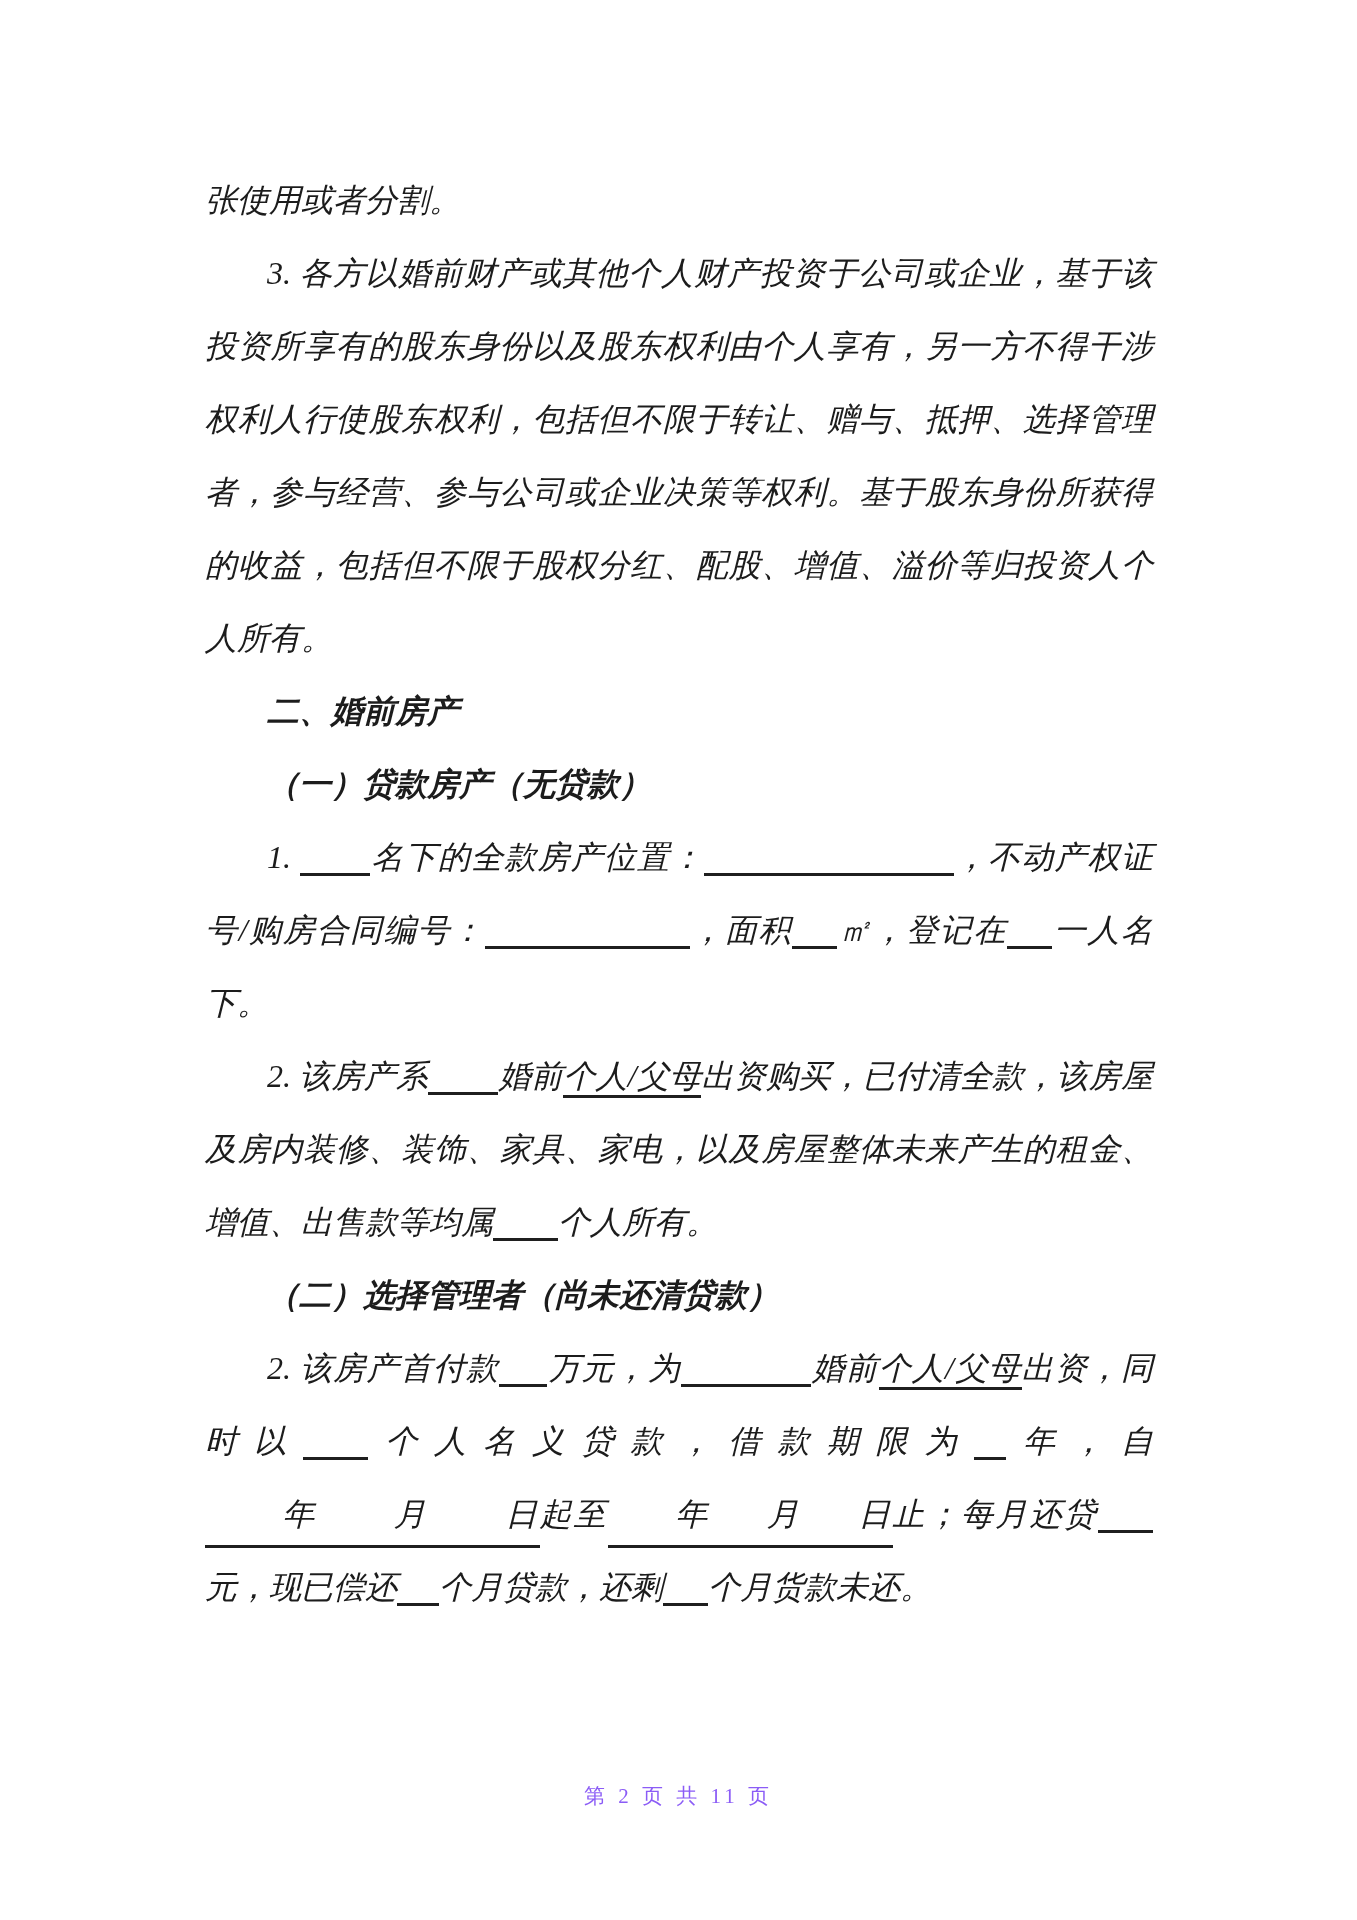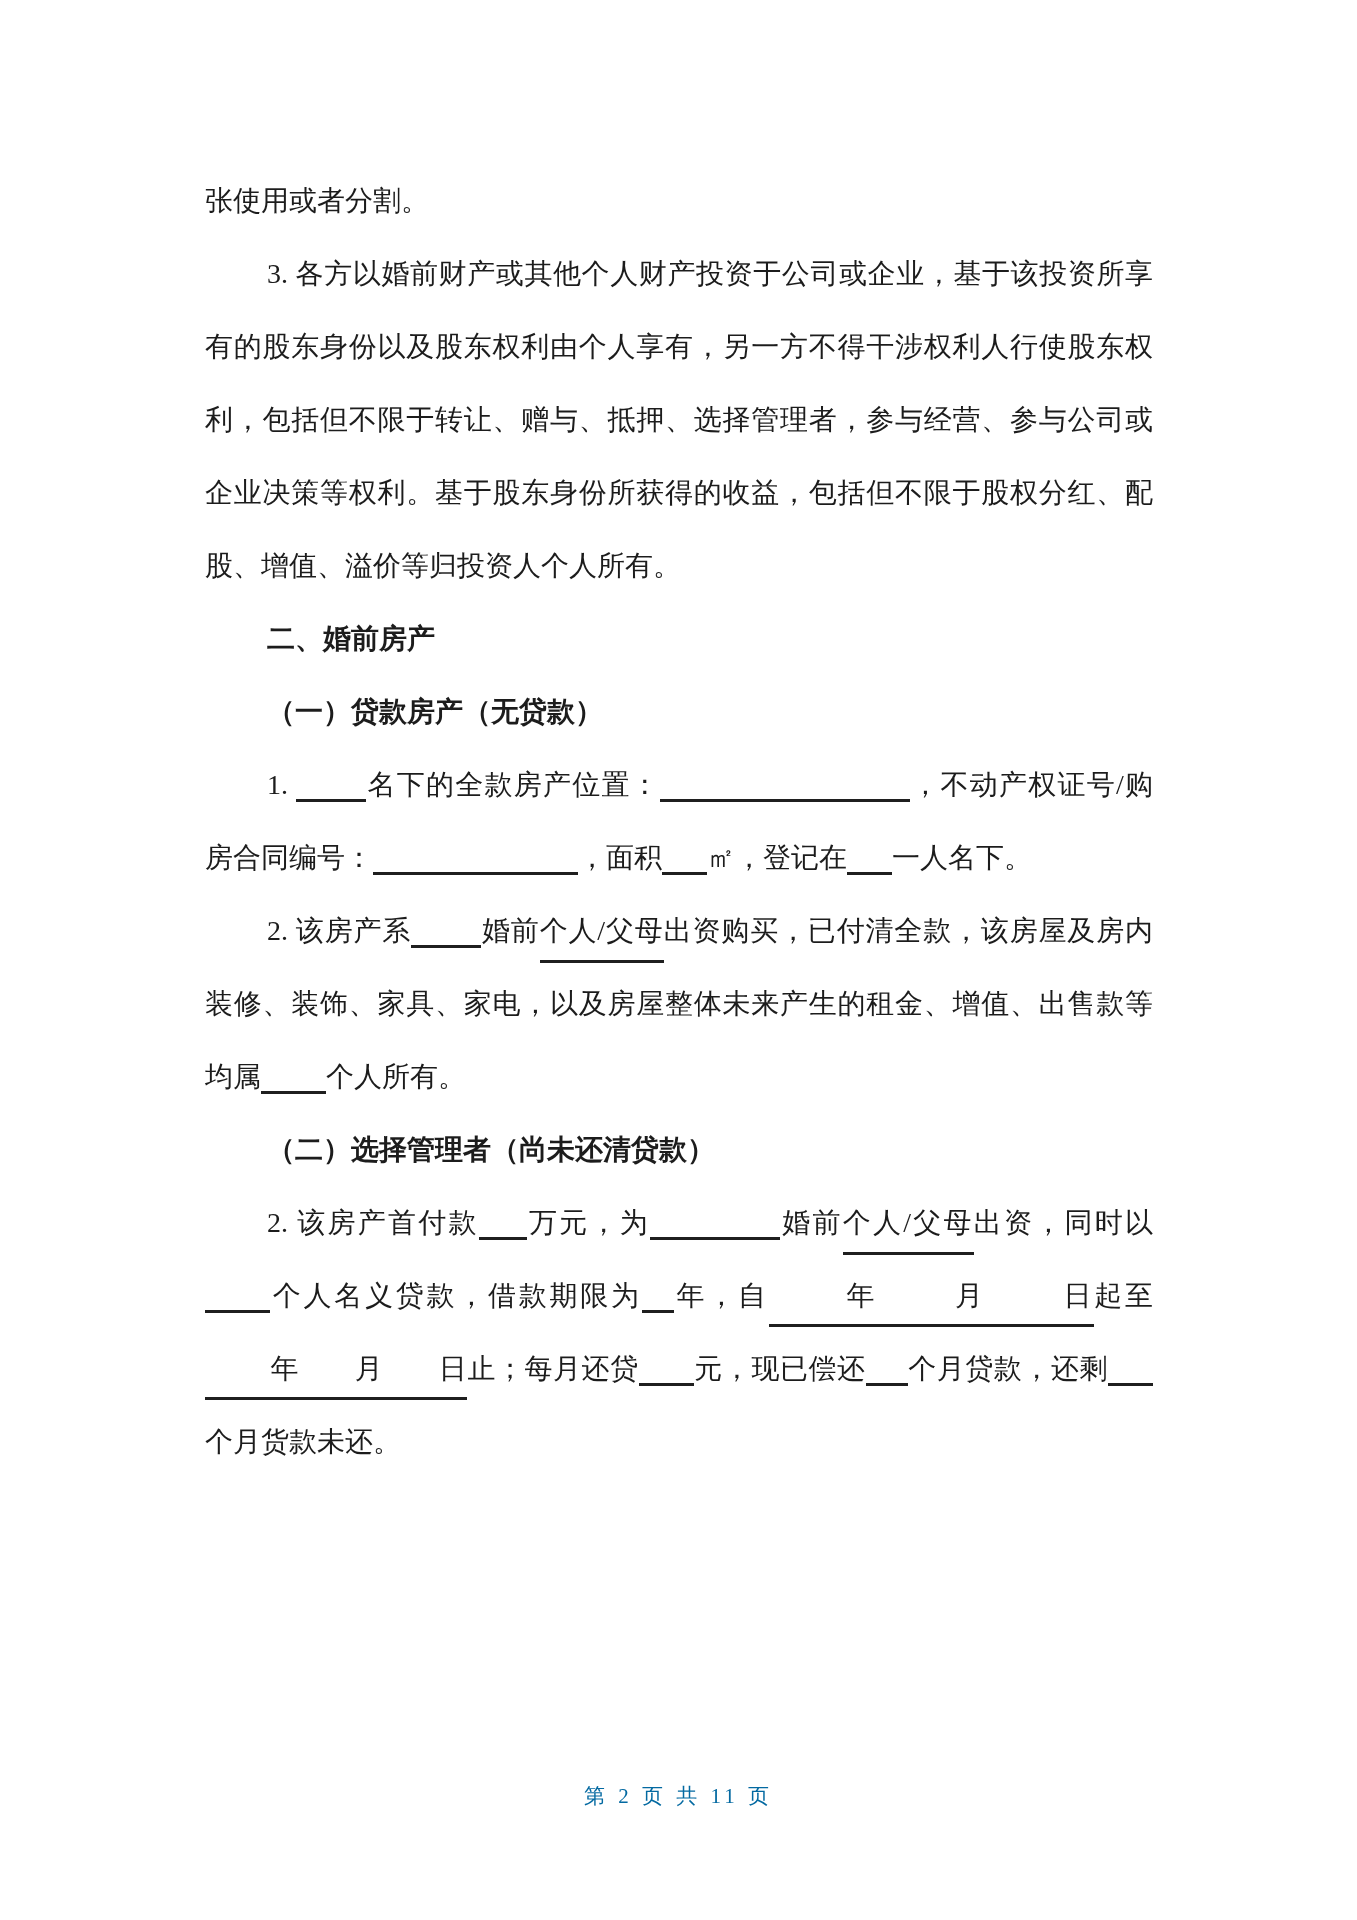--- a/index.html
+++ b/index.html
@@ -10,53 +10,54 @@
     background: #ffffff;
     overflow: hidden;
     font-family: "Liberation Serif", "DejaVu Serif", serif;
     color: #1c1c1c;
   }
   .doc-body {
     position: absolute;
     left: 205px;
     top: 164px;
     width: 948px;
-    font-size: 28px;
+    font-size: 32px;
     line-height: 73px;
     text-align: justify;
     text-justify: inter-character;
+    font-style: italic;
   }
   p.para { margin: 0; padding: 0; }
   p.para.indent { text-indent: 62px; }
   p.para.heading { font-weight: 700; }
   .blank {
     display: inline-block;
     height: 0;
     border-bottom: 3px solid #1f1f1f;
     vertical-align: -8px;
   }
   .u {
     border-bottom: 3px solid #1f1f1f;
-    padding-bottom: 14px;
+    padding-bottom: 1px;
   }
   .ug {
     border-bottom: 3px solid #1f1f1f;
     padding-bottom: 13px;
     white-space: nowrap;
   }
   .gsp { display: inline-block; height: 0; }
   .footer {
     position: absolute;
     left: 0;
     right: 0;
     top: 1782px;
     text-align: center;
     font-size: 21px;
     letter-spacing: 4px;
-    color: #0369a1;
+    color: #8b5cf6;
     font-family: "Liberation Serif", "DejaVu Serif", serif;
   }
 </style>
 </head>
 <body>
 
 <div class="page">
   <div class="doc-body">
       <p class="para">张使用或者分割。</p>
       <p class="para indent">3. 各方以婚前财产或其他个人财产投资于公司或企业，基于该投资所享有的股东身份以及股东权利由个人享有，另一方不得干涉权利人行使股东权利，包括但不限于转让、赠与、抵押、选择管理者，参与经营、参与公司或企业决策等权利。基于股东身份所获得的收益，包括但不限于股权分红、配股、增值、溢价等归投资人个人所有。</p>

